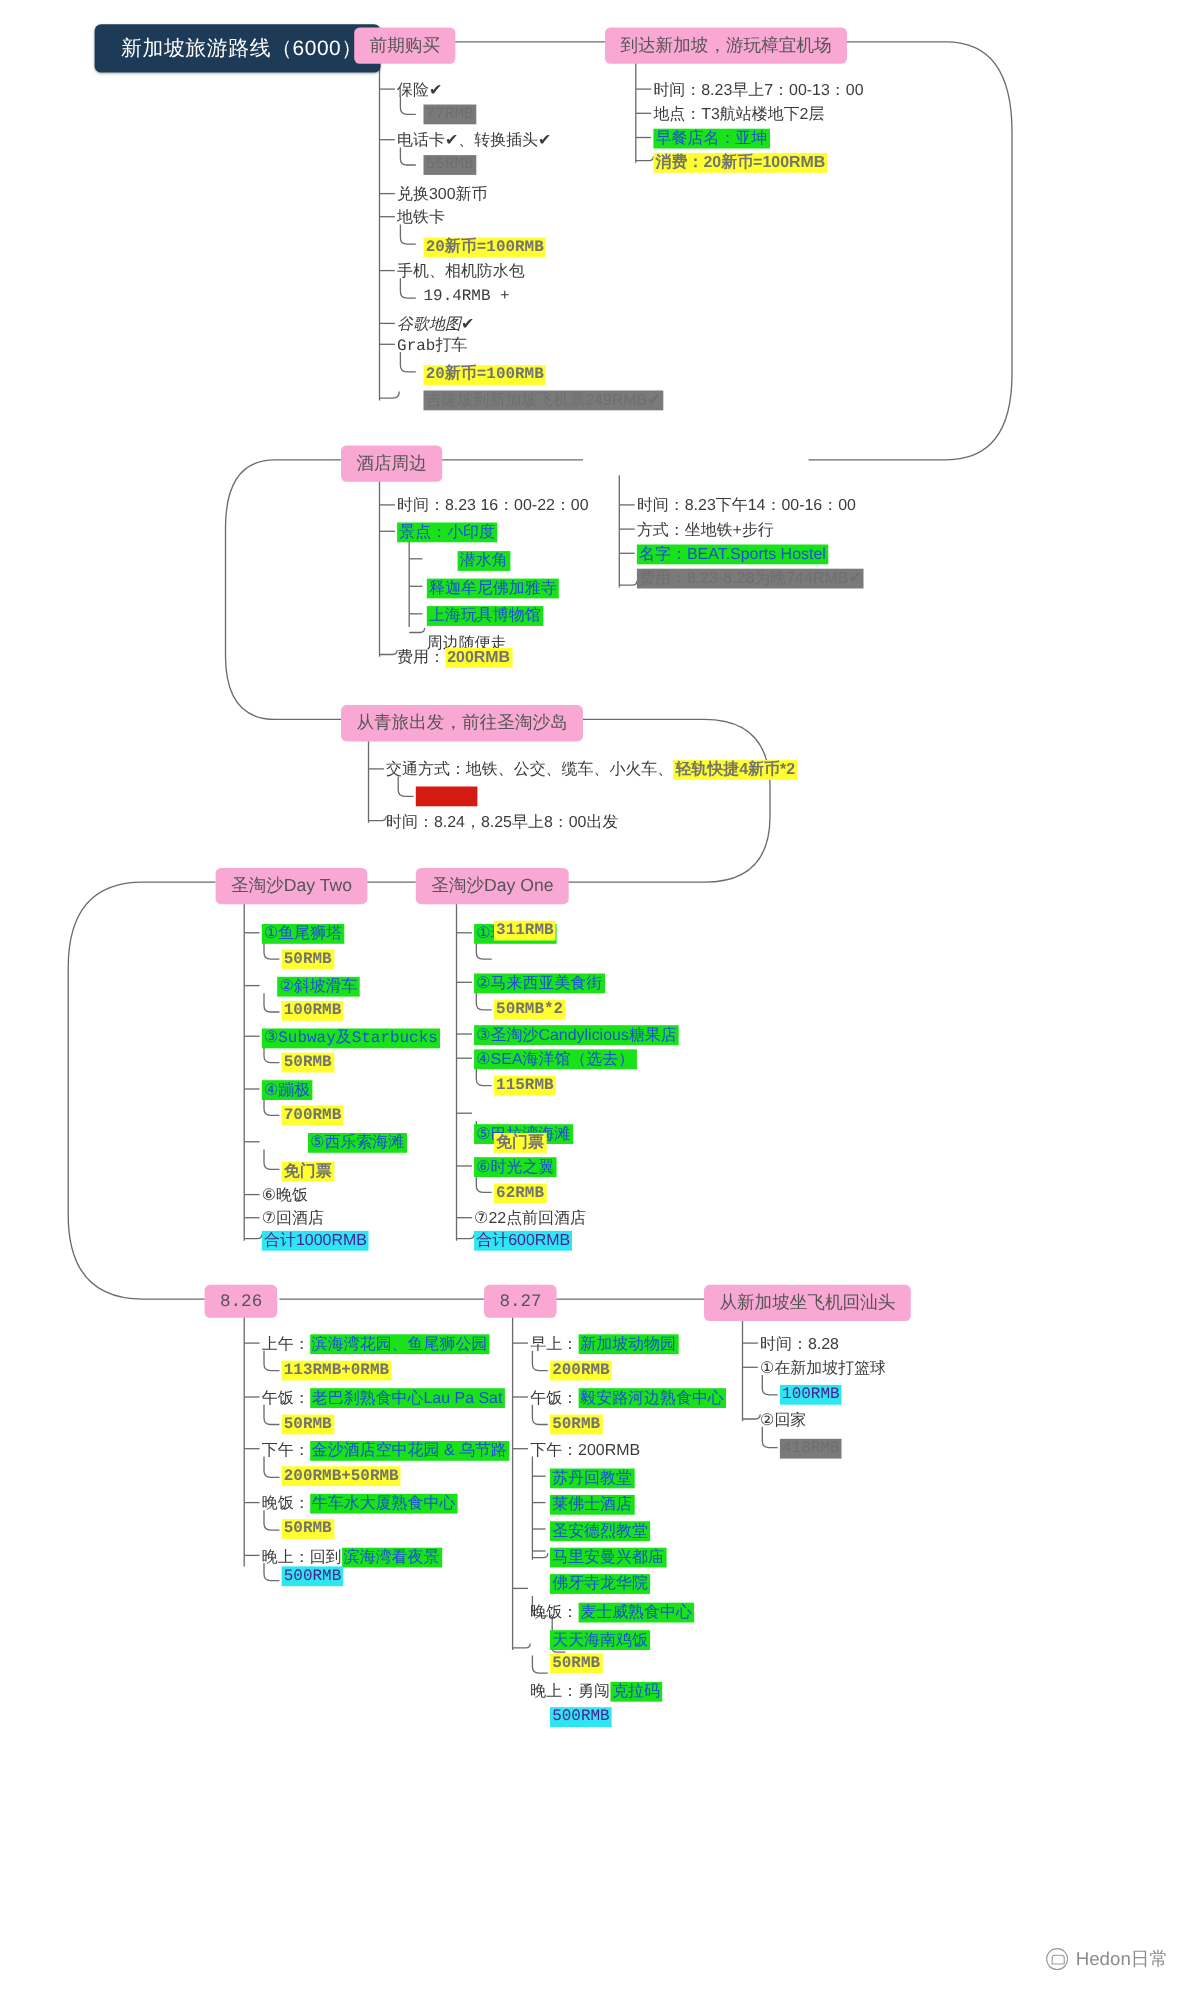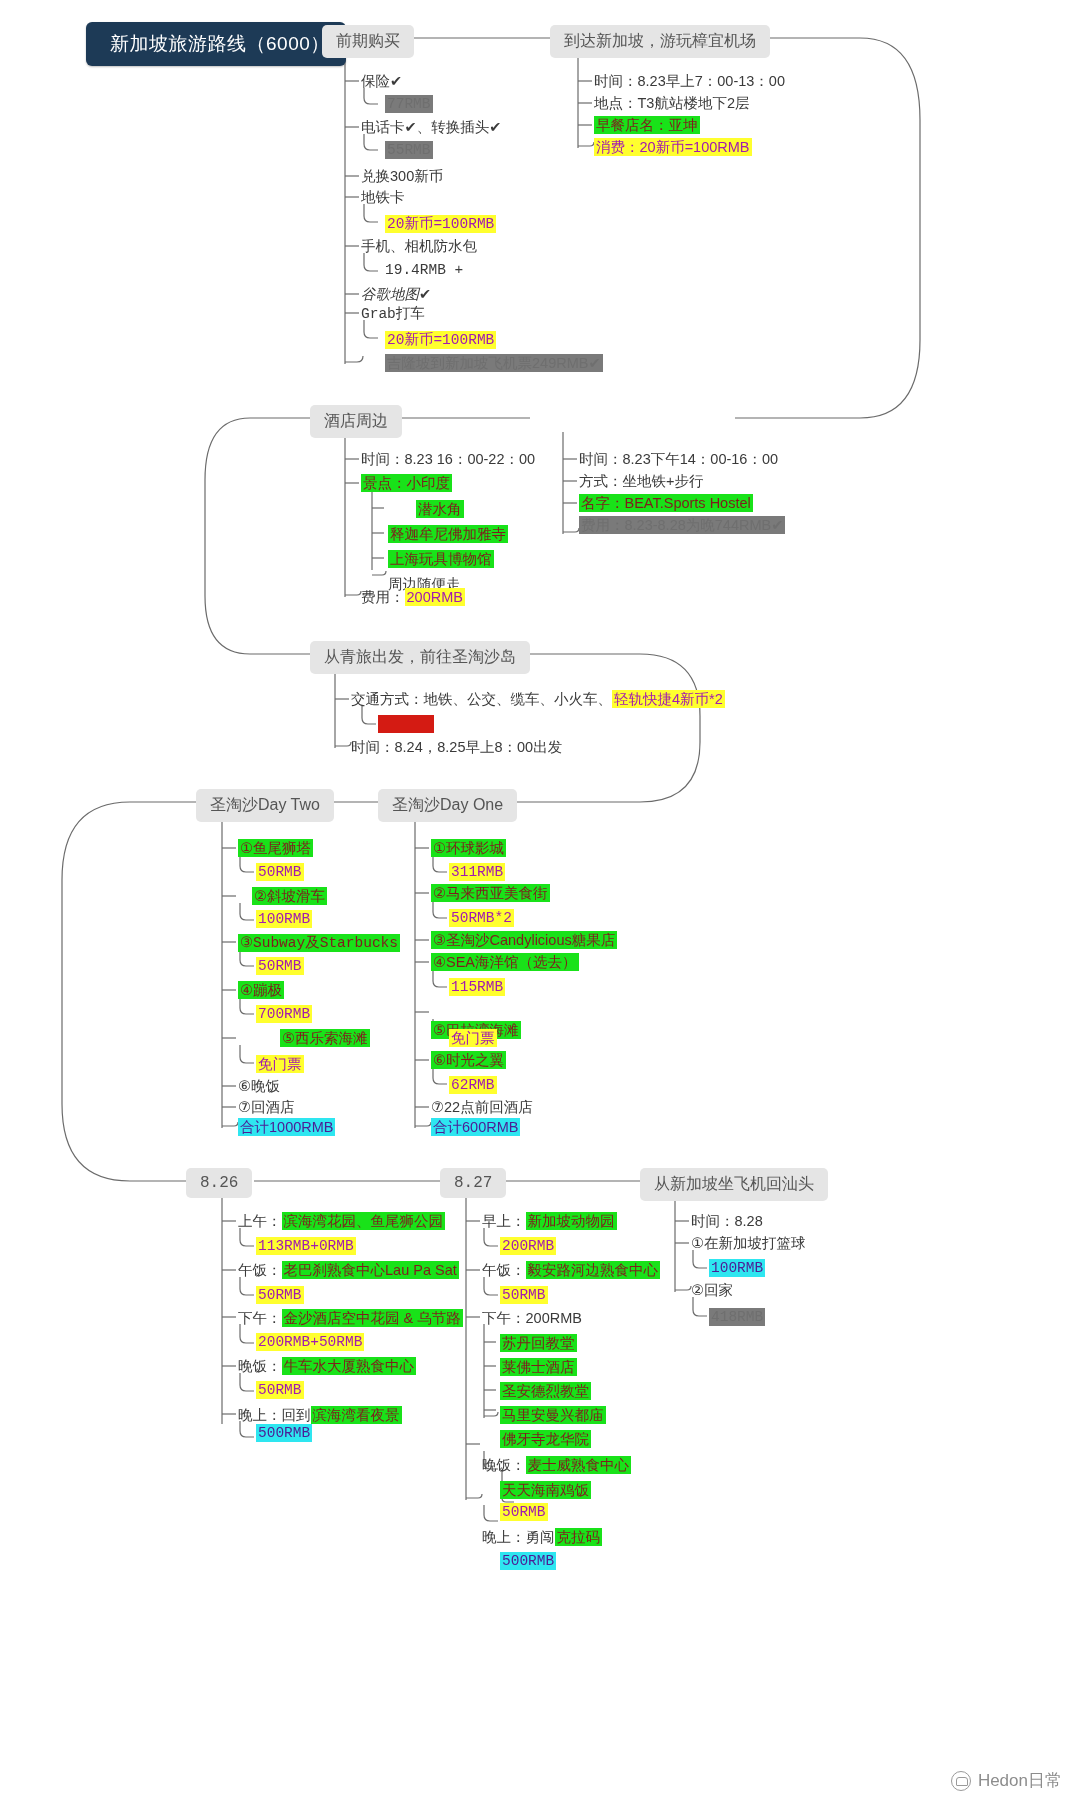--- a/index.html
+++ b/index.html
@@ -16,28 +16,28 @@
 
   .node { position:absolute; white-space:nowrap; }
 
   .root-node {
     background:#1d3a56; color:#ffffff;
     border-radius:6px; padding:9px 16px;
     font-size:19px; letter-spacing:.5px;
     box-shadow:0 1px 2px rgba(0,0,0,.25);
   }
   .topic {
-    background:#e5e5e5; color:#555;
+    background:#f9a8d4; color:#555;
     border-radius:5px; padding:6px 14px;
     font-size:16px;
   }
   .leaf { font-size:14.5px; color:#3a3a3a; }
 
-  .hl-green  { background:#19e219; color:#7f1d1d; padding:1px 2px; }
-  .hl-yellow { background:#ffff2e; color:#a21caf; padding:1px 2px; }
+  .hl-green  { background:#19e219; color:#1d4ed8; padding:1px 2px; }
+  .hl-yellow { background:#ffff2e; color:#737373; padding:1px 2px;font-weight:bold; }
   .hl-gray   { background:#7a7a7a; color:#6f6f6f; padding:1px 2px; }
   .hl-cyan   { background:#2ee6f0; color:#4c1d95; padding:1px 2px; }
   .hl-red    { background:#d41b13; color:#d41b13; padding:1px 2px; }
 
   .mono { font-family:"Liberation Mono","DejaVu Sans Mono",monospace; }
 
   .watermark {
     position:absolute; right:18px; bottom:16px;
     display:flex; align-items:center; gap:7px;
     color:#8d8d8d; font-size:17px;
@@ -254,21 +254,21 @@
       <div class="node leaf" style="left: 238px; top: 981px;"><span class="hl-green">④蹦极</span></div>
       <div class="node leaf mono" style="left: 256px; top: 1006px;"><span class="hl-yellow">700RMB</span></div>
       <div class="node leaf" style="left: 238px; top: 1029px; padding-left: 42px;"><span class="hl-green">⑤西乐索海滩</span></div>
       <div class="node leaf" style="left: 256px; top: 1055px;"><span class="hl-yellow">免门票</span></div>
       <div class="node leaf" style="left: 238px; top: 1077px;"><span>⑥晚饭</span></div>
       <div class="node leaf" style="left: 238px; top: 1098px;"><span>⑦回酒店</span></div>
       <div class="node leaf" style="left: 238px; top: 1118px;"><span class="hl-cyan">合计1000RMB</span></div>
     </div>
   <div class="node" id="g-d1" style="left:0;top:0;">
       <div class="node leaf" style="left: 431px; top: 839px;"><span class="hl-green">①环球影城</span></div>
-      <div class="node leaf mono" style="left: 449px; top: 864px;"><span class="hl-yellow">311RMB</span></div>
+      <div class="node leaf mono" style="left: 449px; top: 838px;"><span class="hl-yellow">311RMB</span></div>
       <div class="node leaf" style="left: 431px; top: 884px;"><span class="hl-green">②马来西亚美食街</span></div>
       <div class="node leaf mono" style="left: 449px; top: 910px;"><span class="hl-yellow">50RMB*2</span></div>
       <div class="node leaf" style="left: 431px; top: 931px;"><span class="hl-green">③圣淘沙Candylicious糖果店</span></div>
       <div class="node leaf" style="left: 431px; top: 953px;"><span class="hl-green">④SEA海洋馆（选去）</span></div>
       <div class="node leaf mono" style="left: 449px; top: 979px;"><span class="hl-yellow">115RMB</span></div>
       <div class="node leaf" style="left: 431px; top: 1003px; margin-top: 18px;"><span class="hl-green">⑤巴拉湾海滩</span></div>
       <div class="node leaf" style="left: 449px; top: 1029px;"><span class="hl-yellow">免门票</span></div>
       <div class="node leaf" style="left: 431px; top: 1051px;"><span class="hl-green">⑥时光之翼</span></div>
       <div class="node leaf mono" style="left: 449px; top: 1077px;"><span class="hl-yellow">62RMB</span></div>
       <div class="node leaf" style="left: 431px; top: 1098px;"><span>⑦22点前回酒店</span></div>

